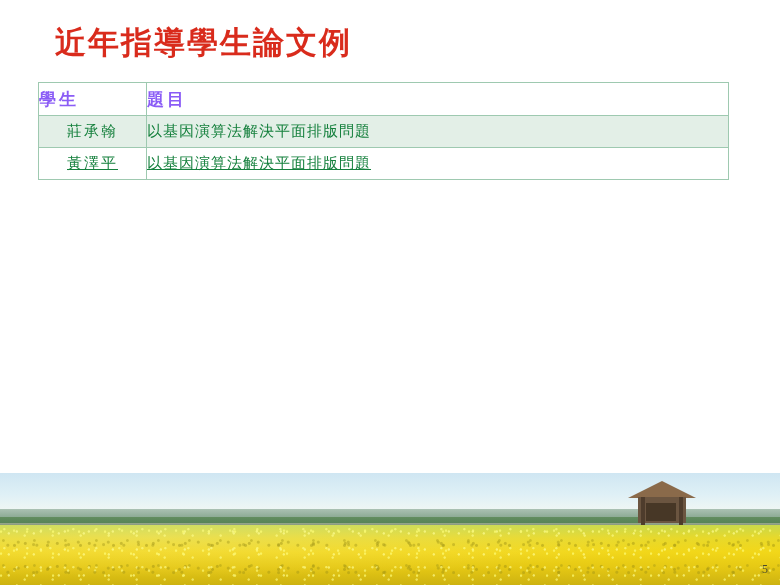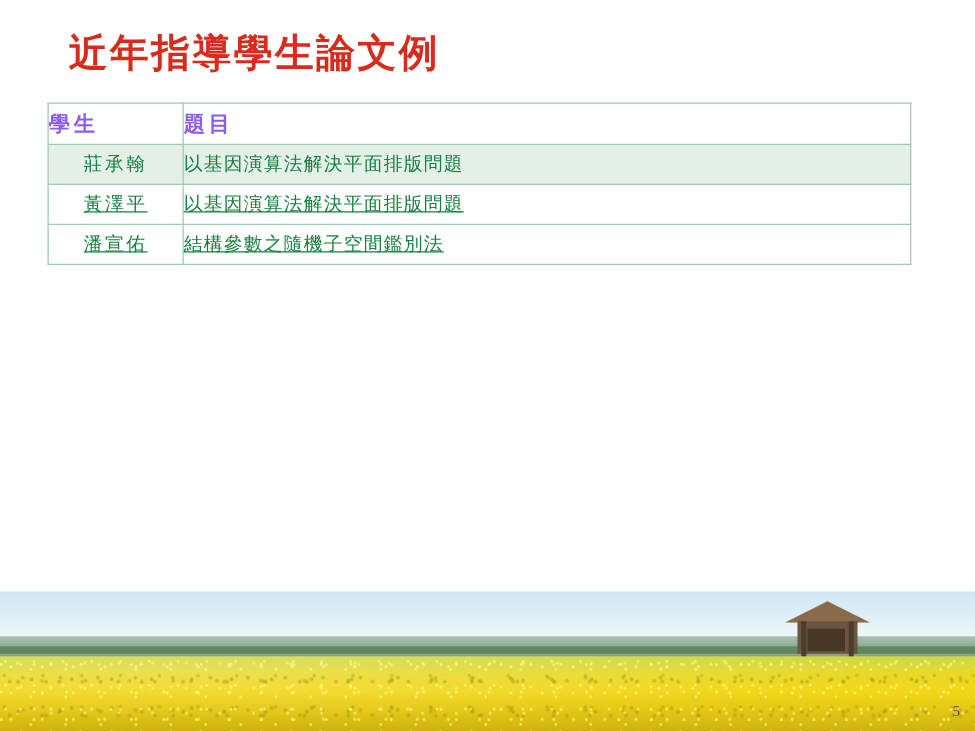--- a/index.html
+++ b/index.html
@@ -217,24 +217,20 @@
       </thead>
       <tbody>
         <tr class="shaded">
           <td class="student">莊承翰</td>
           <td class="topic">以基因演算法解決平面排版問題</td>
         </tr>
         <tr class="plain">
           <td class="student">黃澤平</td>
           <td class="topic">以基因演算法解決平面排版問題</td>
         </tr>
-        <tr class="plain">
-          <td class="student">潘宣佑</td>
-          <td class="topic">結構參數之隨機子空間鑑別法</td>
-        </tr>
       </tbody>
     </table>
   </div>
 
   <div class="photo">
     <div class="sky"></div>
     <div class="hills"></div>
     <div class="treeline"></div>
     <div class="road"></div>
     <div class="field"></div>

